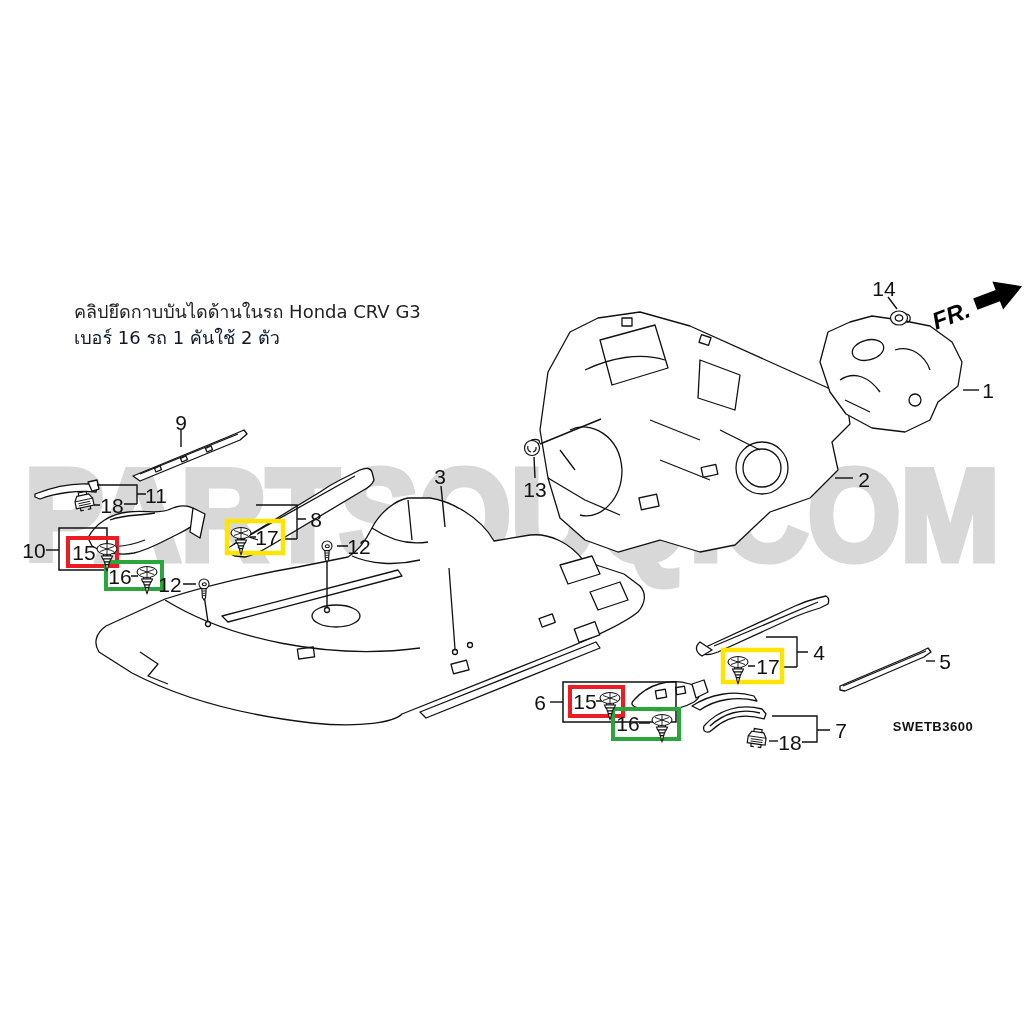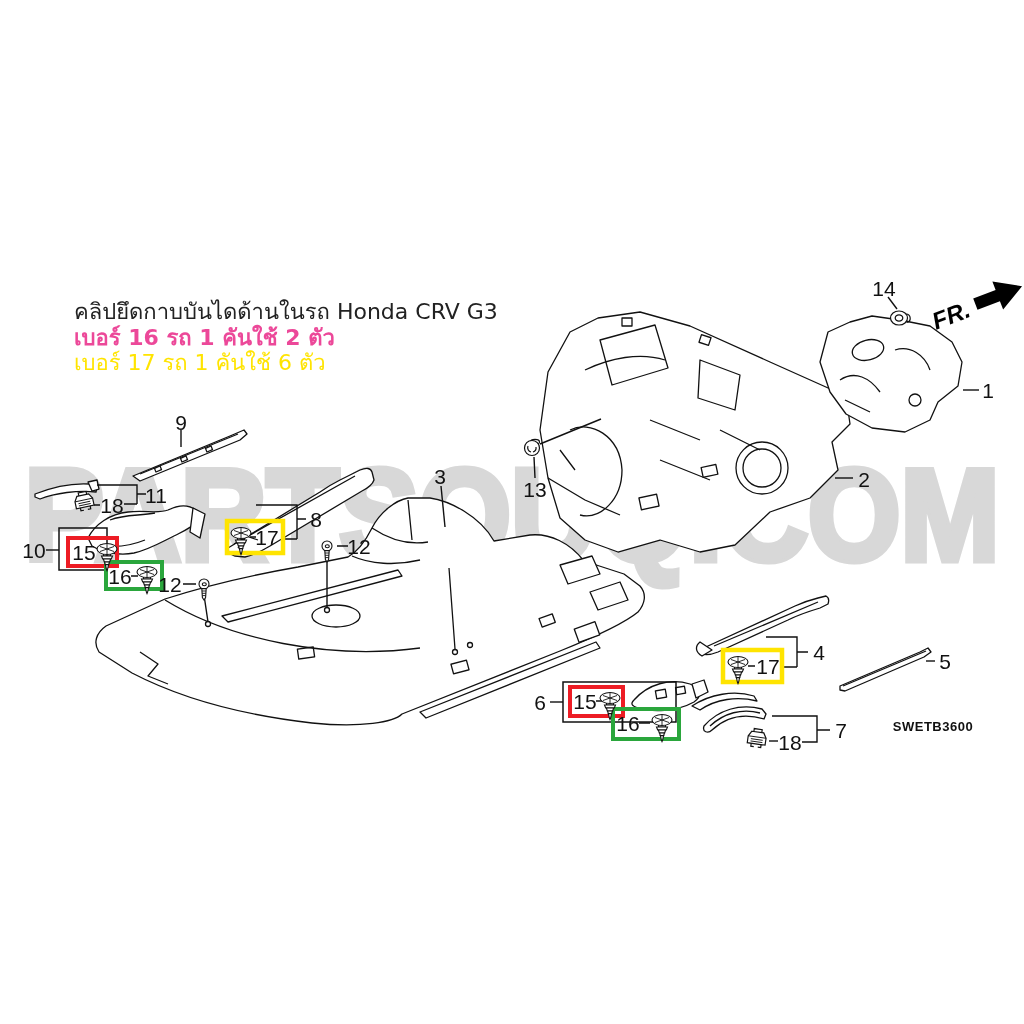--- a/index.html
+++ b/index.html
@@ -1,19 +1,19 @@
 <!DOCTYPE html>
 <html><head>
 <meta charset="utf-8">
 <style>
   html,body{margin:0;padding:0;background:#ffffff;}
   .stage{position:relative;width:1024px;height:1024px;background:#ffffff;overflow:hidden;
          font-family:"Liberation Sans",sans-serif;}
   .diagram-svg{position:absolute;left:0;top:0;width:1024px;height:1024px;}
-  .note{position:absolute;left:74px;top:299px;font-size:22px;line-height:25.5px;
+  .note{position:absolute;left:74px;top:299px;font-size:18px;line-height:25.5px;
         font-family:"DejaVu Sans","Liberation Sans",sans-serif;color:#222;}
   .note div{white-space:nowrap;}
   svg text{font-family:"Liberation Sans",sans-serif;}
   .callout{font-size:21px;fill:#111;}
   .wm{font-weight:bold;paint-order:stroke;}
   .code-text{font-size:13px;font-weight:bold;fill:#111;letter-spacing:0.5px;}
   .fr-text{font-size:24px;font-weight:bold;font-style:italic;fill:#000;}
 </style>
 </head>
 <body>
@@ -223,17 +223,16 @@
     <g transform="translate(936,330) rotate(-21)">
       <text class="fr-text" x="0" y="0">FR.</text>
       <path d="M46,-16 l24,0 0,-9 26,15 -26,15 0,-9 -24,0 z" fill="#000"></path>
     </g>
 
     <text class="code-text" x="933" y="731" text-anchor="middle">SWETB3600</text>
   </svg>
 
   <div class="note">
     <div style="color: rgb(34, 34, 34);">คลิปยึดกาบบันไดด้านในรถ Honda CRV G3</div>
-    <div style="color: #ec4899; font-weight: bold;">เบอร์ 16 รถ 1 คันใช้ 2 ตัว</div>
-    <div style="color: rgb(255, 228, 0);">เบอร์ 17 รถ 1 คันใช้ 6 ตัว</div>
+    <div style="color: #0f172a;">เบอร์ 16 รถ 1 คันใช้ 2 ตัว</div>
   </div>
 
 </div>
 
 </body></html>

